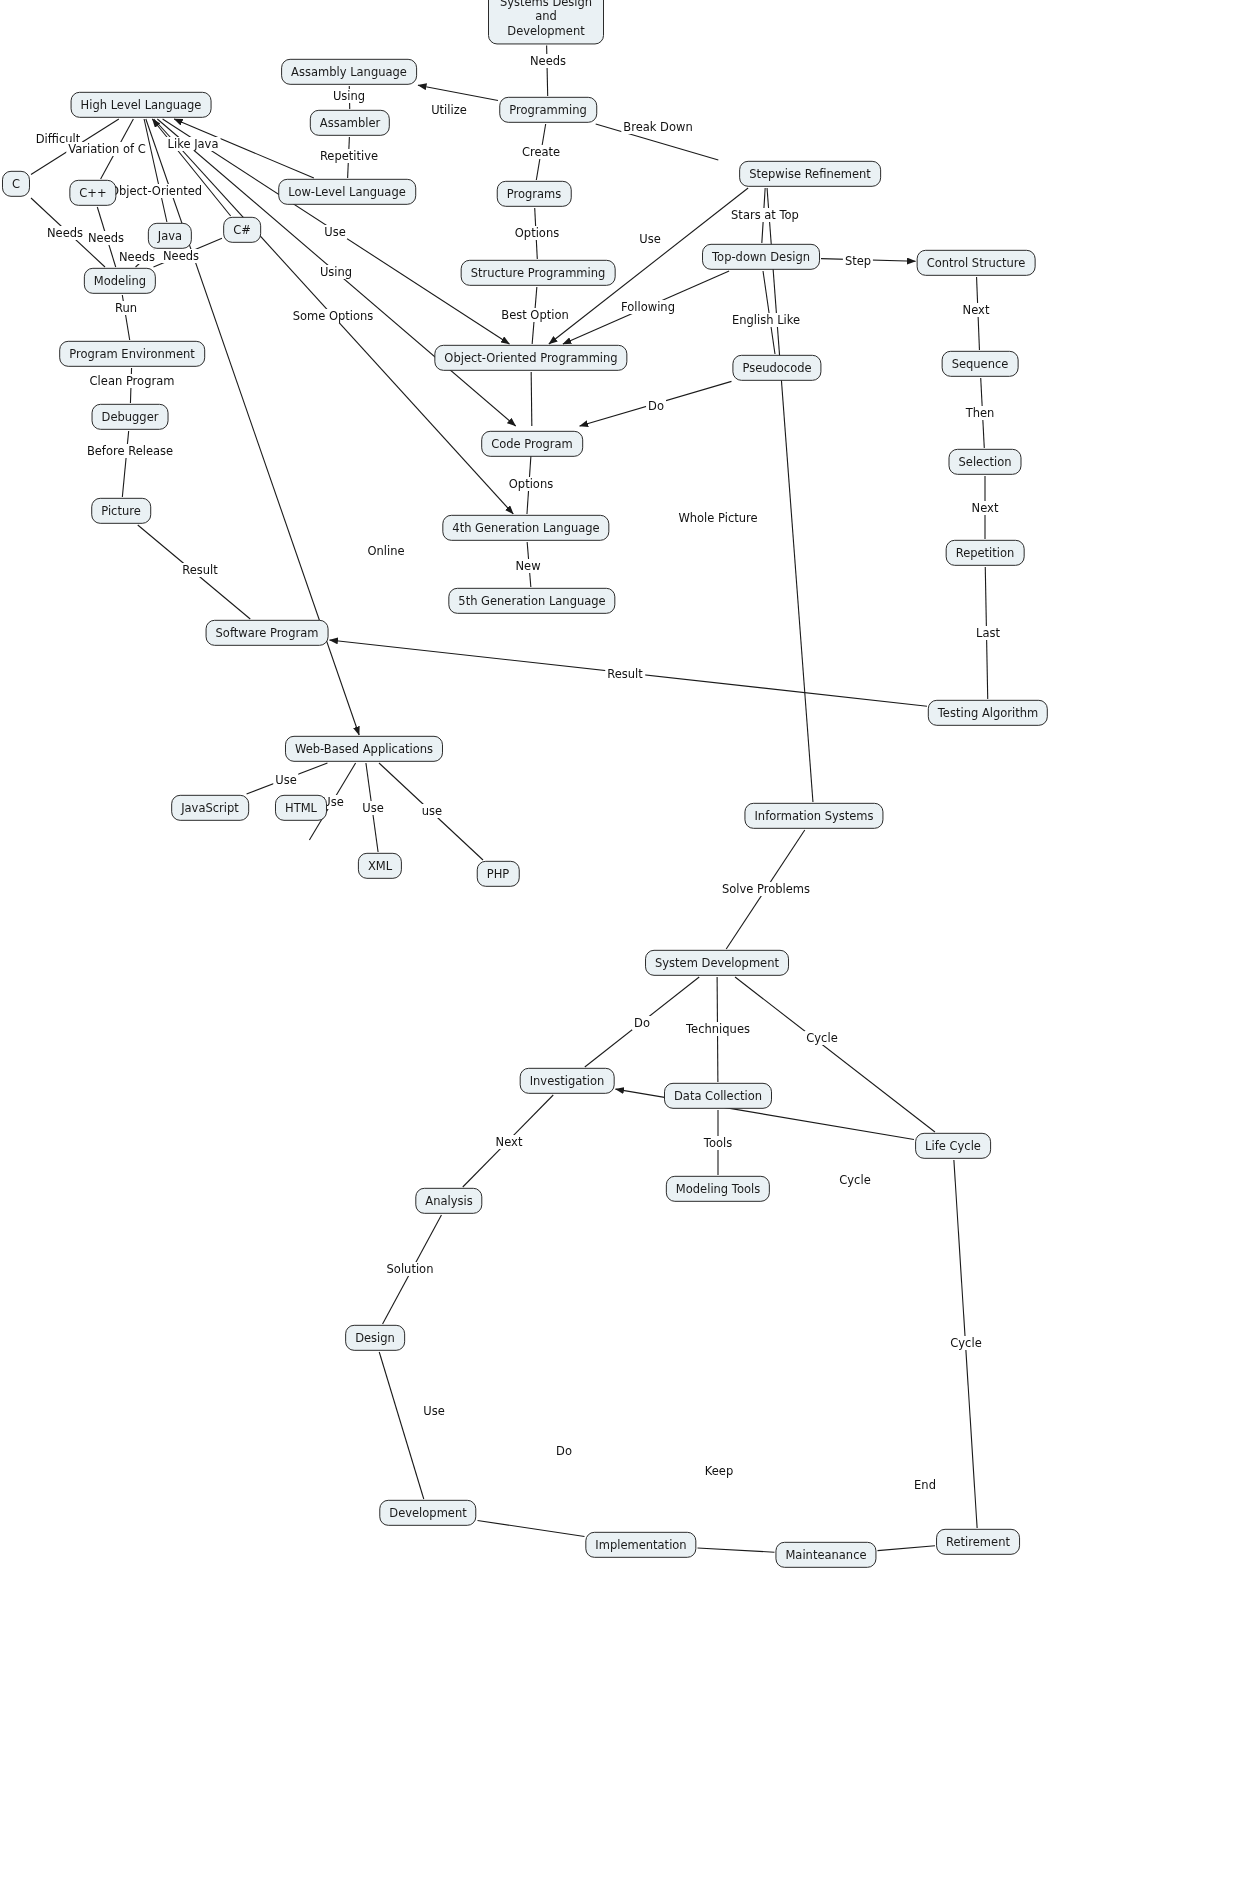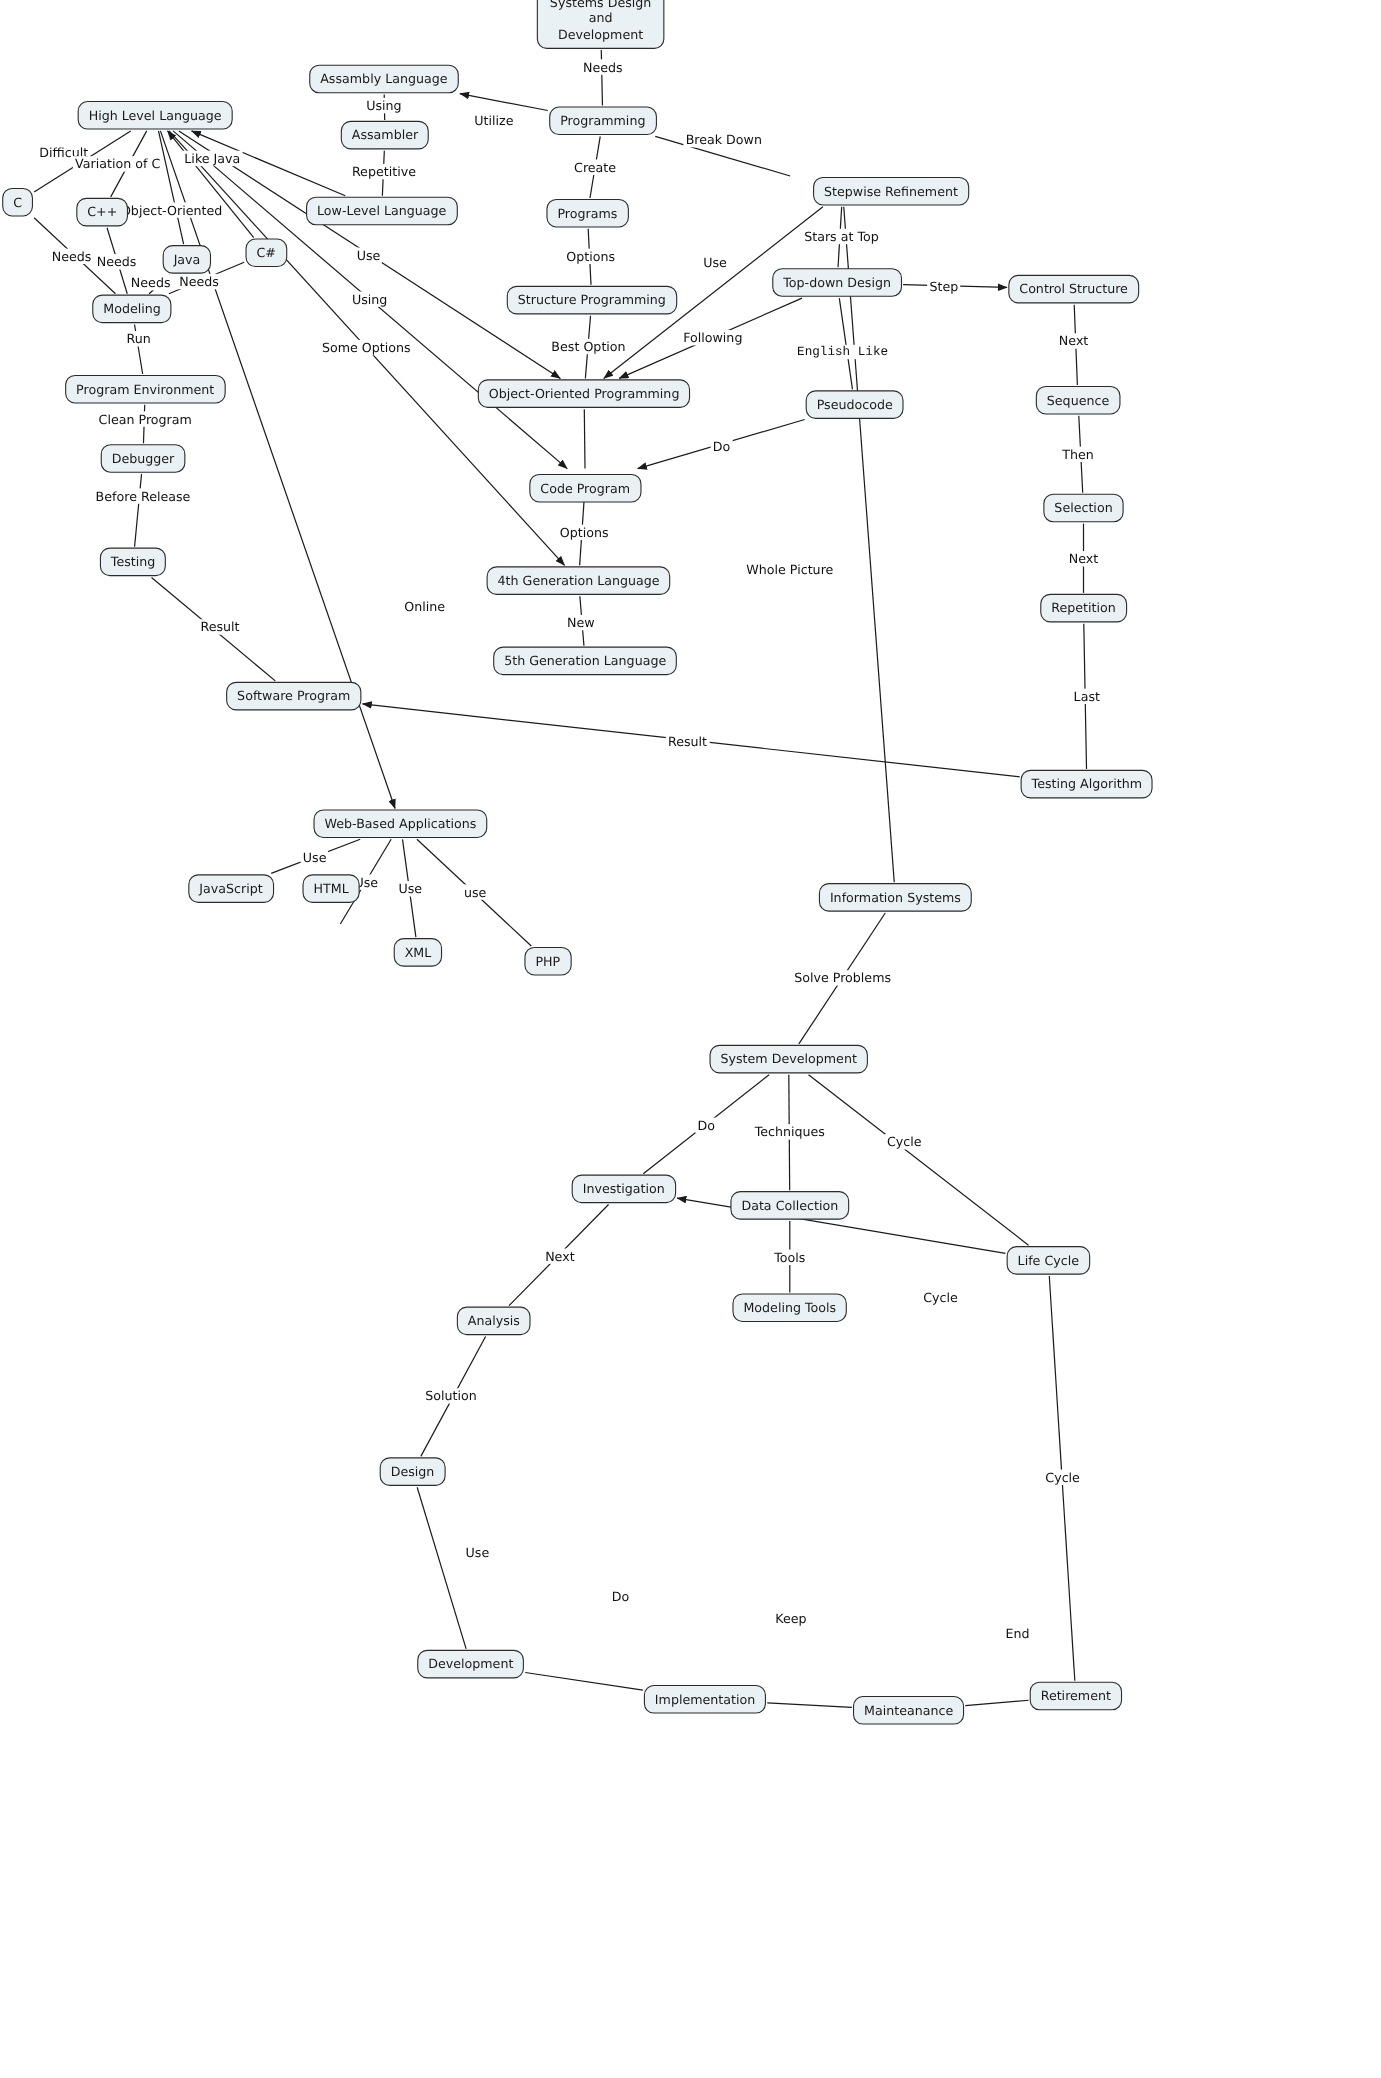--- a/index.html
+++ b/index.html
@@ -104,21 +104,21 @@
       <div class="elabel" style="left: 132px; top: 381px;">Clean Program</div>
       <div class="elabel" style="left: 130px; top: 451px;">Before Release</div>
       <div class="elabel" style="left: 200px; top: 570px;">Result</div>
       <div class="elabel" style="left: 541px; top: 152px;">Create</div>
       <div class="elabel" style="left: 537px; top: 233px;">Options</div>
       <div class="elabel" style="left: 535px; top: 315px;">Best Option</div>
       <div class="elabel" style="left: 531px; top: 484px;">Options</div>
       <div class="elabel" style="left: 528px; top: 566px;">New</div>
       <div class="elabel" style="left: 765px; top: 215px;">Stars at Top</div>
       <div class="elabel" style="left: 858px; top: 261px;">Step</div>
-      <div class="elabel" style="left: 766px; top: 320px; font-family: Liberation Mono, monospace;">English Like</div>
+      <div class="elabel" style="left: 766px; top: 320px;">English Like</div>
       <div class="elabel" style="left: 656px; top: 406px;">Do</div>
       <div class="elabel" style="left: 976px; top: 310px;">Next</div>
       <div class="elabel" style="left: 980px; top: 413px;">Then</div>
       <div class="elabel" style="left: 985px; top: 508px;">Next</div>
       <div class="elabel" style="left: 988px; top: 633px;">Last</div>
       <div class="elabel" style="left: 625px; top: 674px;">Result</div>
       <div class="elabel" style="left: 335px; top: 232px;">Use</div>
       <div class="elabel" style="left: 336px; top: 272px;">Using</div>
       <div class="elabel" style="left: 333px; top: 316px;">Some Options</div>
       <div class="elabel" style="left: 386px; top: 551px;">Online</div>
@@ -160,21 +160,21 @@
       <div class="node" style="left: 976px; top: 263px;">Control Structure</div>
       <div class="node" style="left: 120px; top: 281px;">Modeling</div>
       <div class="node" style="left: 538px; top: 273px;">Structure Programming</div>
       <div class="node" style="left: 132px; top: 354px;">Program Environment</div>
       <div class="node" style="left: 531px; top: 358px;">Object-Oriented Programming</div>
       <div class="node" style="left: 777px; top: 368px;">Pseudocode</div>
       <div class="node" style="left: 980px; top: 364px;">Sequence</div>
       <div class="node" style="left: 130px; top: 417px;">Debugger</div>
       <div class="node" style="left: 532px; top: 444px; text-align: center;">Code Program</div>
       <div class="node" style="left: 985px; top: 462px;">Selection</div>
-      <div class="node" style="left: 121px; top: 511px;">Testing</div>
+      <div class="node" style="left: 121px; top: 511px;">Picture</div>
       <div class="node" style="left: 526px; top: 528px;">4th Generation Language</div>
       <div class="node" style="left: 985px; top: 553px;">Repetition</div>
       <div class="node" style="left: 532px; top: 601px;">5th Generation Language</div>
       <div class="node" style="left: 267px; top: 633px;">Software Program</div>
       <div class="node" style="left: 988px; top: 713px;">Testing Algorithm</div>
       <div class="node" style="left: 364px; top: 749px;">Web-Based Applications</div>
       <div class="node" style="left: 210px; top: 808px;">JavaScript</div>
       <div class="node" style="left: 814px; top: 816px;">Information Systems</div>
       <div class="node" style="left: 301px; top: 808px;">HTML</div>
       <div class="node" style="left: 380px; top: 866px;">XML</div>

